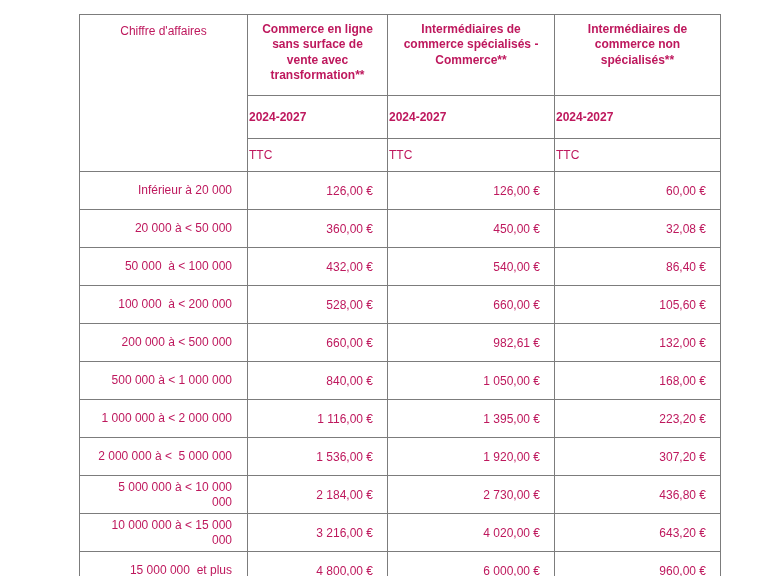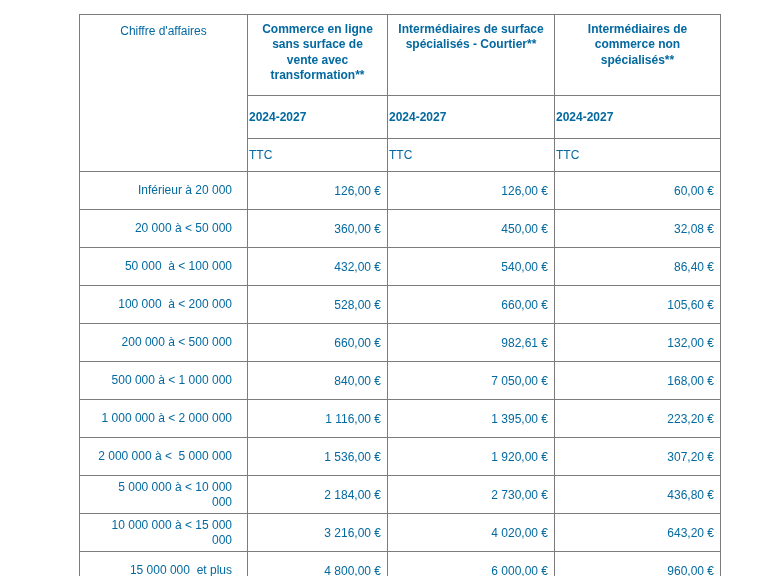--- a/index.html
+++ b/index.html
@@ -17,21 +17,21 @@
   }
   table.tariff {
     border-collapse: collapse;
     table-layout: fixed;
     width: 641px;
     border: 1px solid #777777;
     border-bottom-width: 2px;
   }
   table.tariff td {
     border: 1px solid #7c7c7c;
-    color: #0369a1;
+    color: #be185d;
     font-size: 12px;
     overflow: hidden;
   }
   td.corner-cell {
     vertical-align: top;
     text-align: center;
     padding-top: 9px;
     font-weight: normal;
   }
   td.col-title-cell {
@@ -60,39 +60,39 @@
   td.label-cell {
     text-align: right;
     vertical-align: middle;
     height: 33px;
     padding: 2px 15px;
     line-height: 1.25;
   }
   td.price-cell {
     text-align: right;
     vertical-align: middle;
-    padding-right: 6px;
+    padding-right: 14px;
   }
 </style>
 </head>
 <body>
 
 <div class="table-wrap">
   <table class="tariff">
     <colgroup>
       <col style="width:168px">
       <col style="width:140px">
       <col style="width:167px">
       <col style="width:166px">
     </colgroup>
     <tbody>
       <tr>
         <td class="corner-cell" rowspan="3">Chiffre d'affaires</td>
         <td class="col-title-cell">Commerce en ligne sans surface de vente avec transformation**</td>
-        <td class="col-title-cell">Intermédiaires de surface spécialisés - Courtier**</td>
+        <td class="col-title-cell">Intermédiaires de commerce spécialisés - Commerce**</td>
         <td class="col-title-cell">Intermédiaires de commerce non spécialisés**</td>
       </tr>
       <tr>
         <td class="period-cell">2024-2027</td>
         <td class="period-cell">2024-2027</td>
         <td class="period-cell">2024-2027</td>
       </tr>
       <tr>
         <td class="tax-cell">TTC</td>
         <td class="tax-cell">TTC</td>
@@ -125,21 +125,21 @@
       </tr>
       <tr>
         <td class="label-cell">200 000 à &lt; 500 000</td>
         <td class="price-cell">660,00 €</td>
         <td class="price-cell">982,61 €</td>
         <td class="price-cell">132,00 €</td>
       </tr>
       <tr>
         <td class="label-cell">500 000 à &lt; 1 000 000</td>
         <td class="price-cell">840,00 €</td>
-        <td class="price-cell">7 050,00 €</td>
+        <td class="price-cell">1 050,00 €</td>
         <td class="price-cell">168,00 €</td>
       </tr>
       <tr>
         <td class="label-cell">1 000 000 à &lt; 2 000 000</td>
         <td class="price-cell">1 116,00 €</td>
         <td class="price-cell">1 395,00 €</td>
         <td class="price-cell">223,20 €</td>
       </tr>
       <tr>
         <td class="label-cell">2 000 000 à &lt;&nbsp; 5 000 000</td>

